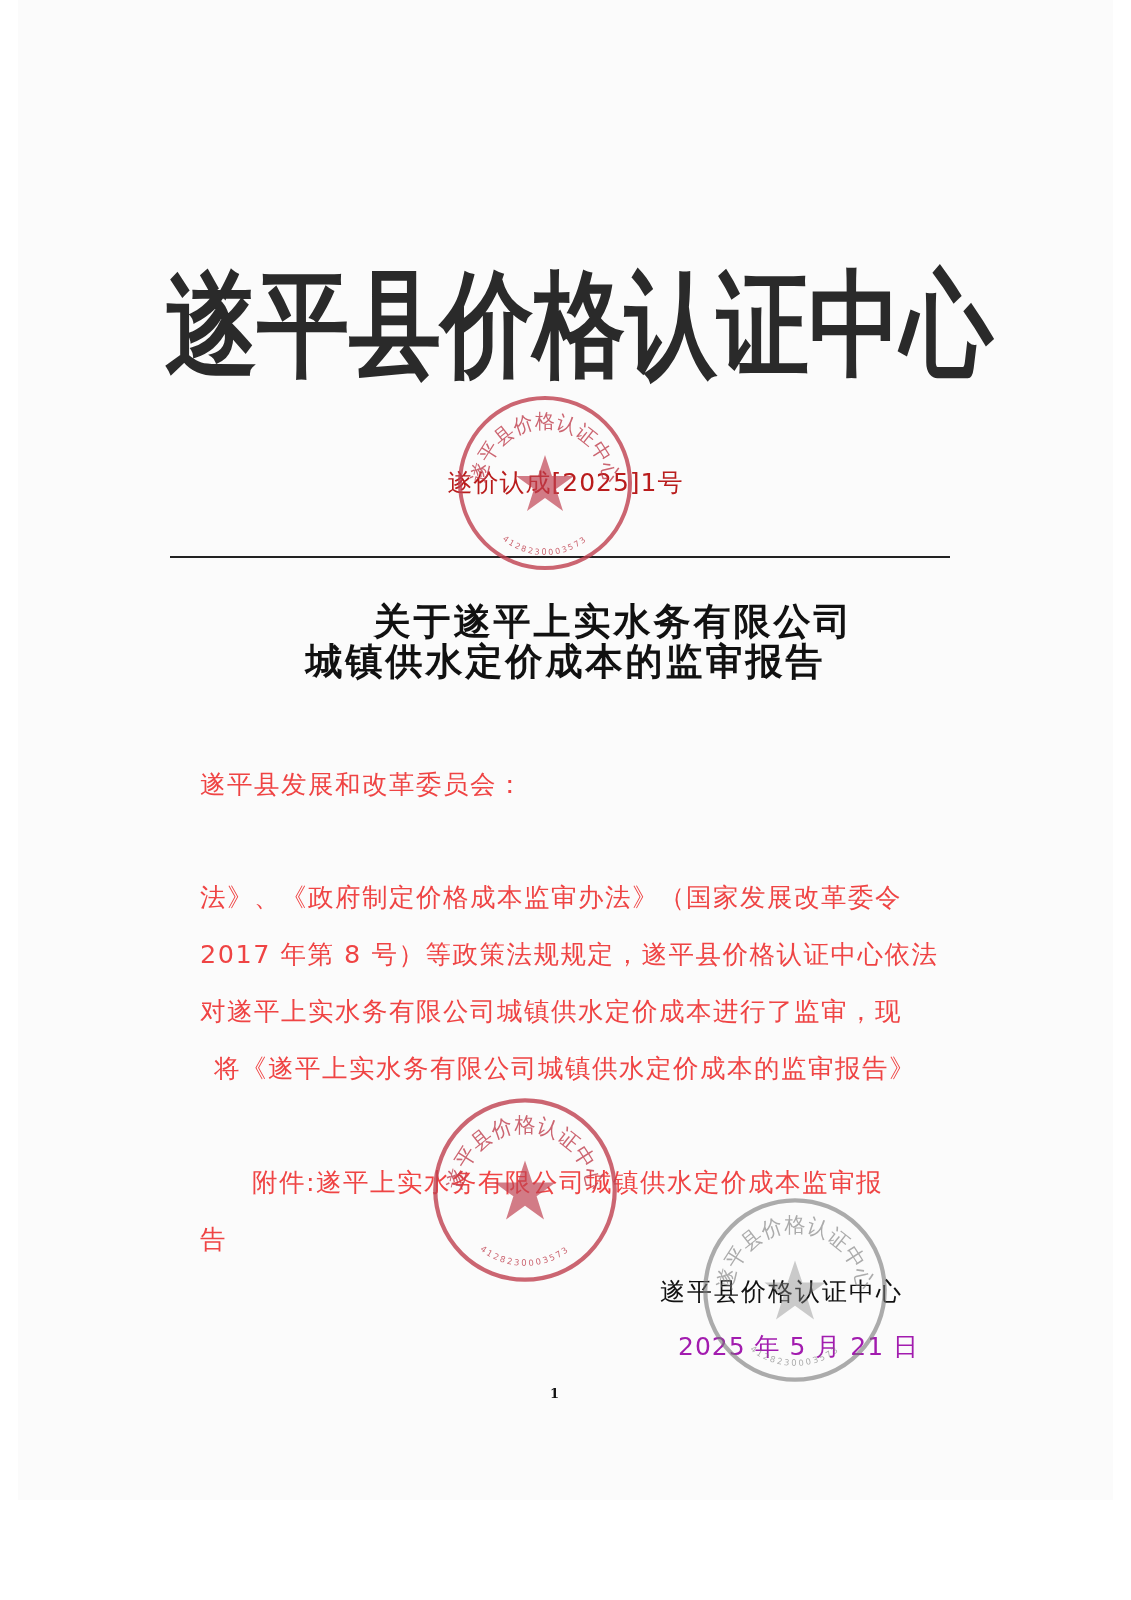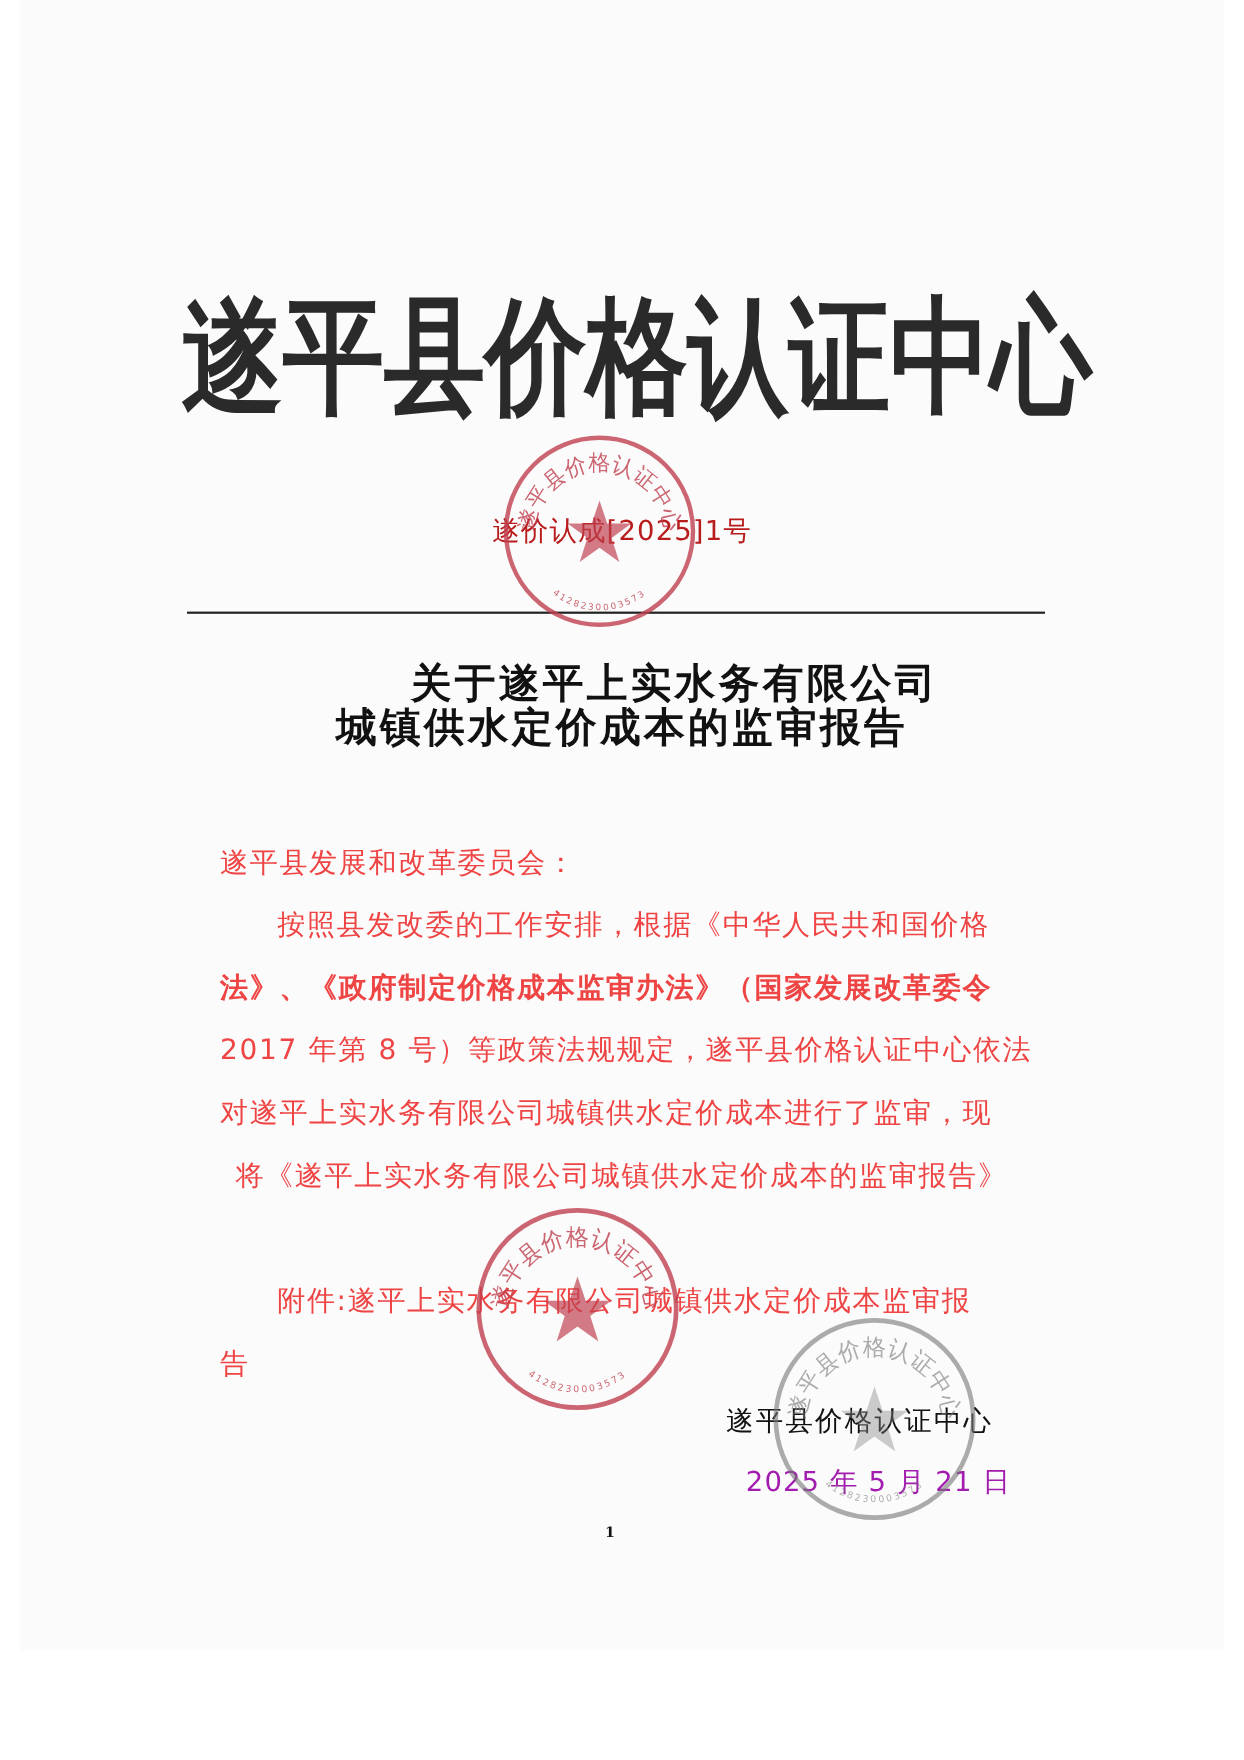--- a/index.html
+++ b/index.html
@@ -83,21 +83,21 @@
       left: 200px;
       width: 730px;
       font-family: "DejaVu Sans", "Liberation Sans", sans-serif;
       font-size: 25.5px;
       color: #ef4444;
       letter-spacing: 1.5px;
       white-space: nowrap;
     }
     .addressee { top: 767px; }
     .p1 { top: 823px; left: 252px; }
-    .p2 { top: 880px; font-weight: bold; }
+    .p2 { top: 880px; }
     .p3 { top: 937px; text-align: right; }
     .p4 { top: 994px; }
     .p5 { top: 1051px; text-align: center; }
     .p6 { top: 1108px; }
     .att1 { top: 1165px; left: 252px; }
     .att2 { top: 1222px; }
     .sign-org {
       position: absolute;
       left: 660px;
       top: 1275px;
@@ -156,21 +156,20 @@
 
   <div class="docno">遂价认成[2025]1号</div>
 
   <div class="rule"></div>
 
   <div class="title l1">关于遂平上实水务有限公司</div>
   <div class="title l2">城镇供水定价成本的监审报告</div>
 
   <div class="body-text addressee">遂平县发展和改革委员会：</div>
 
-  <div class="body-text p1">按照县发改委的工作安排，根据《中华人民共和国价格</div>
   <div class="body-text p2">法》、《政府制定价格成本监审办法》（国家发展改革委令</div>
   <div class="body-text p3">2017 年第 8 号）等政策法规规定，遂平县价格认证中心依法</div>
   <div class="body-text p4">对遂平上实水务有限公司城镇供水定价成本进行了监审，现</div>
   <div class="body-text p5">将《遂平上实水务有限公司城镇供水定价成本的监审报告》</div>
 
   <div class="body-text att1">附件:遂平上实水务有限公司城镇供水定价成本监审报</div>
   <div class="body-text att2">告</div>
 
   <div class="sign-org">遂平县价格认证中心</div>
   <div class="sign-date">2025 年 5 月 21 日</div>

